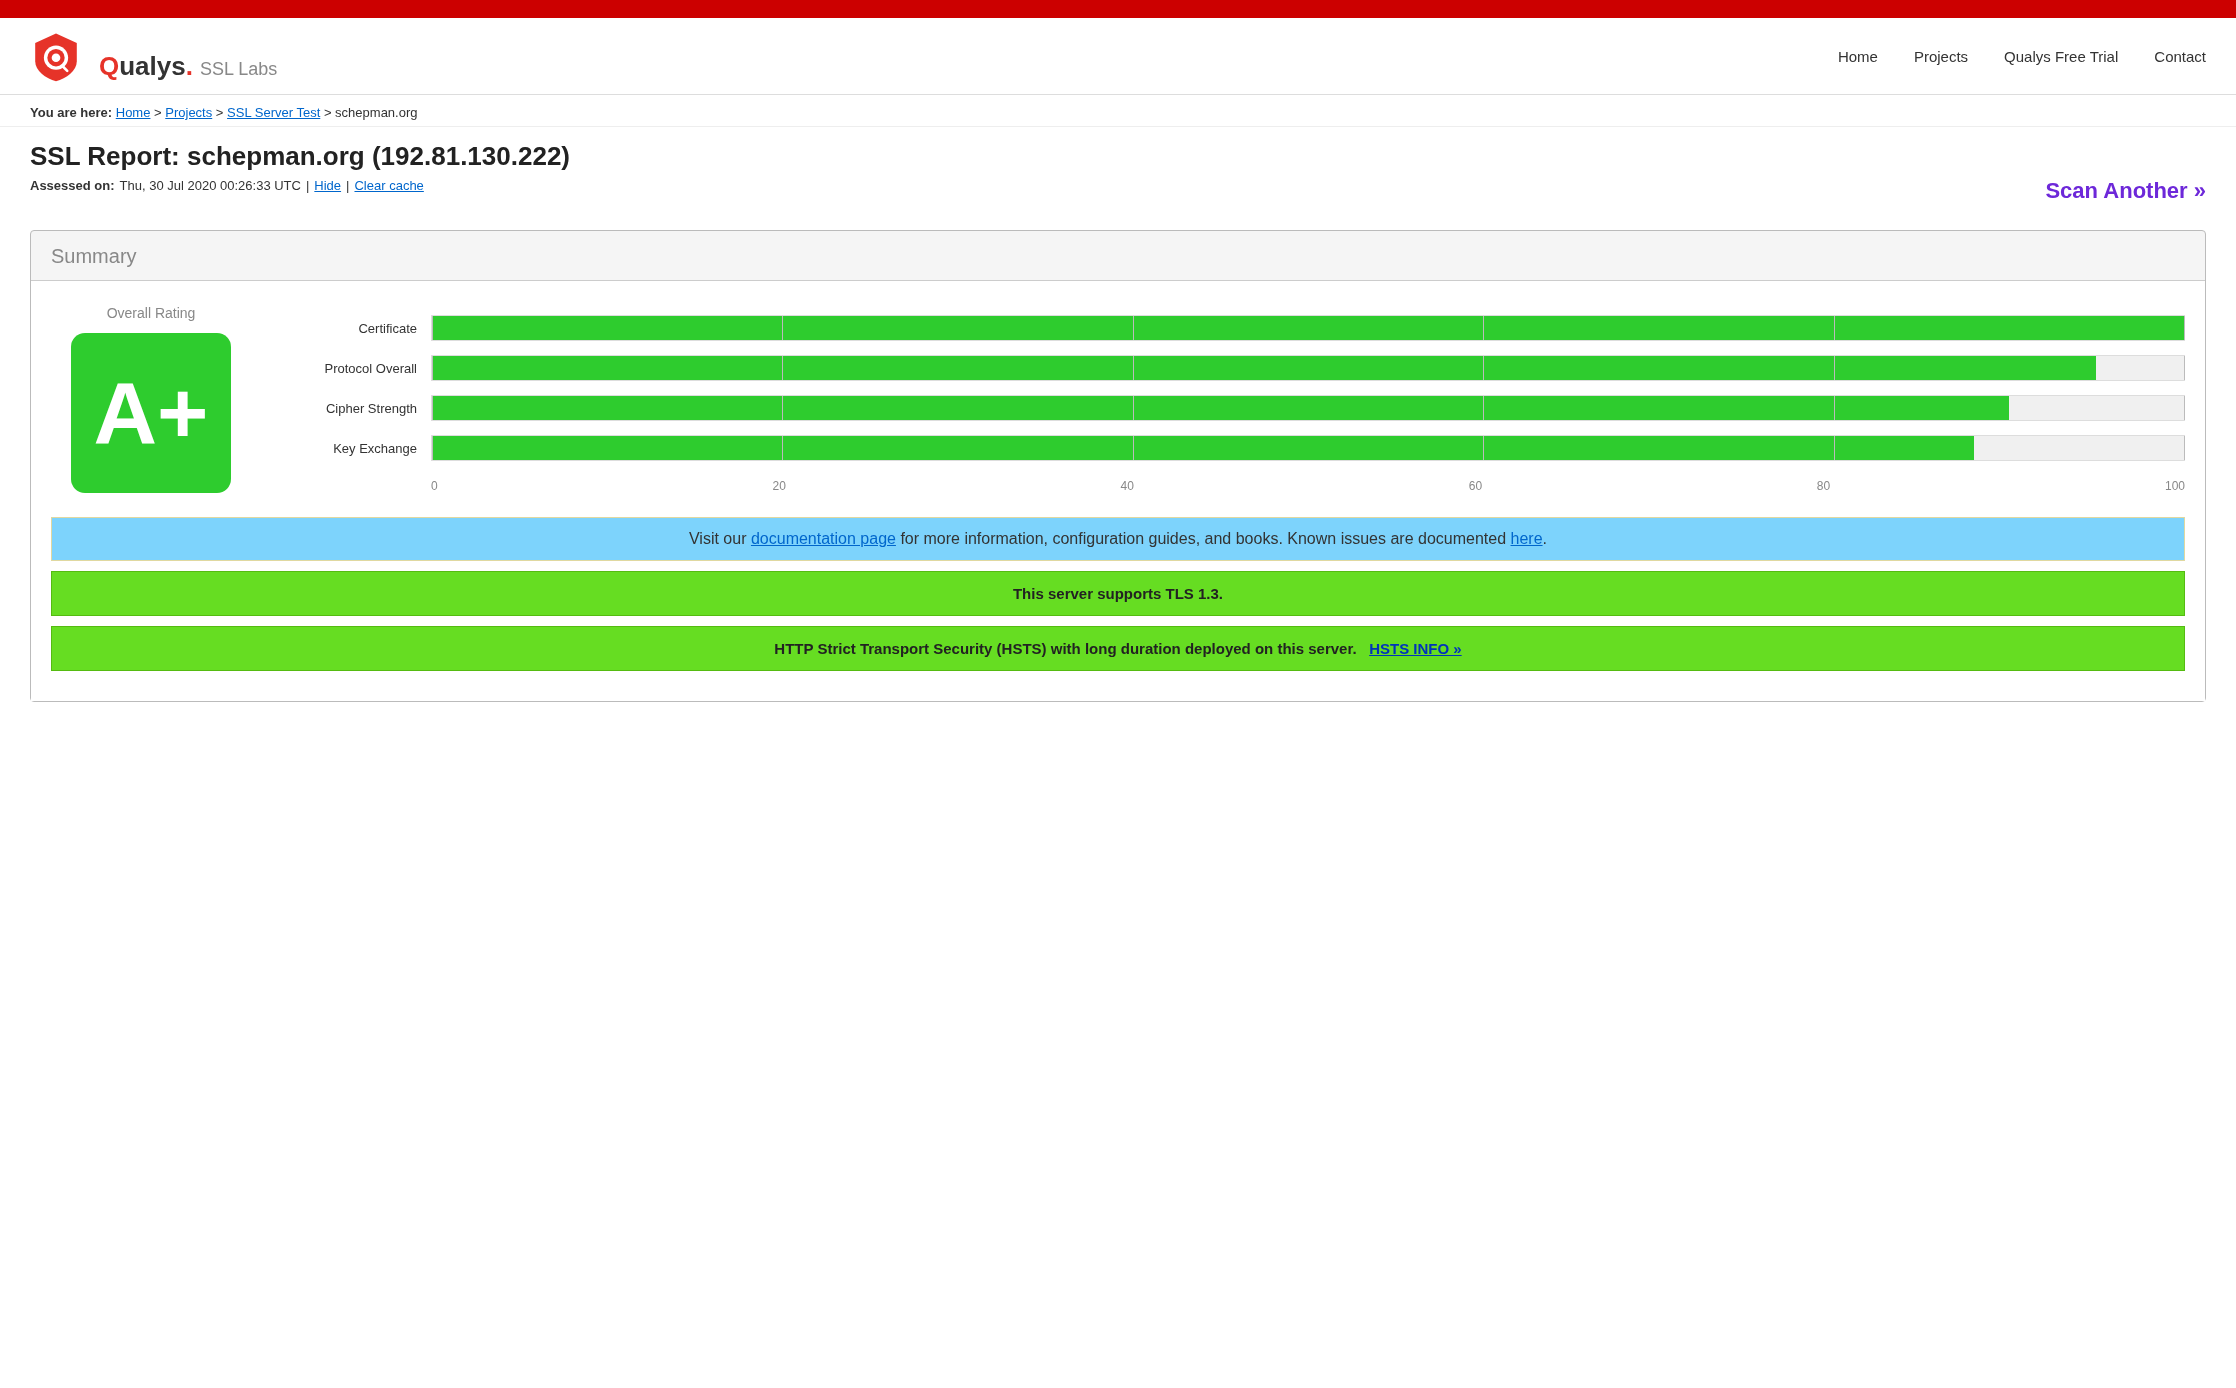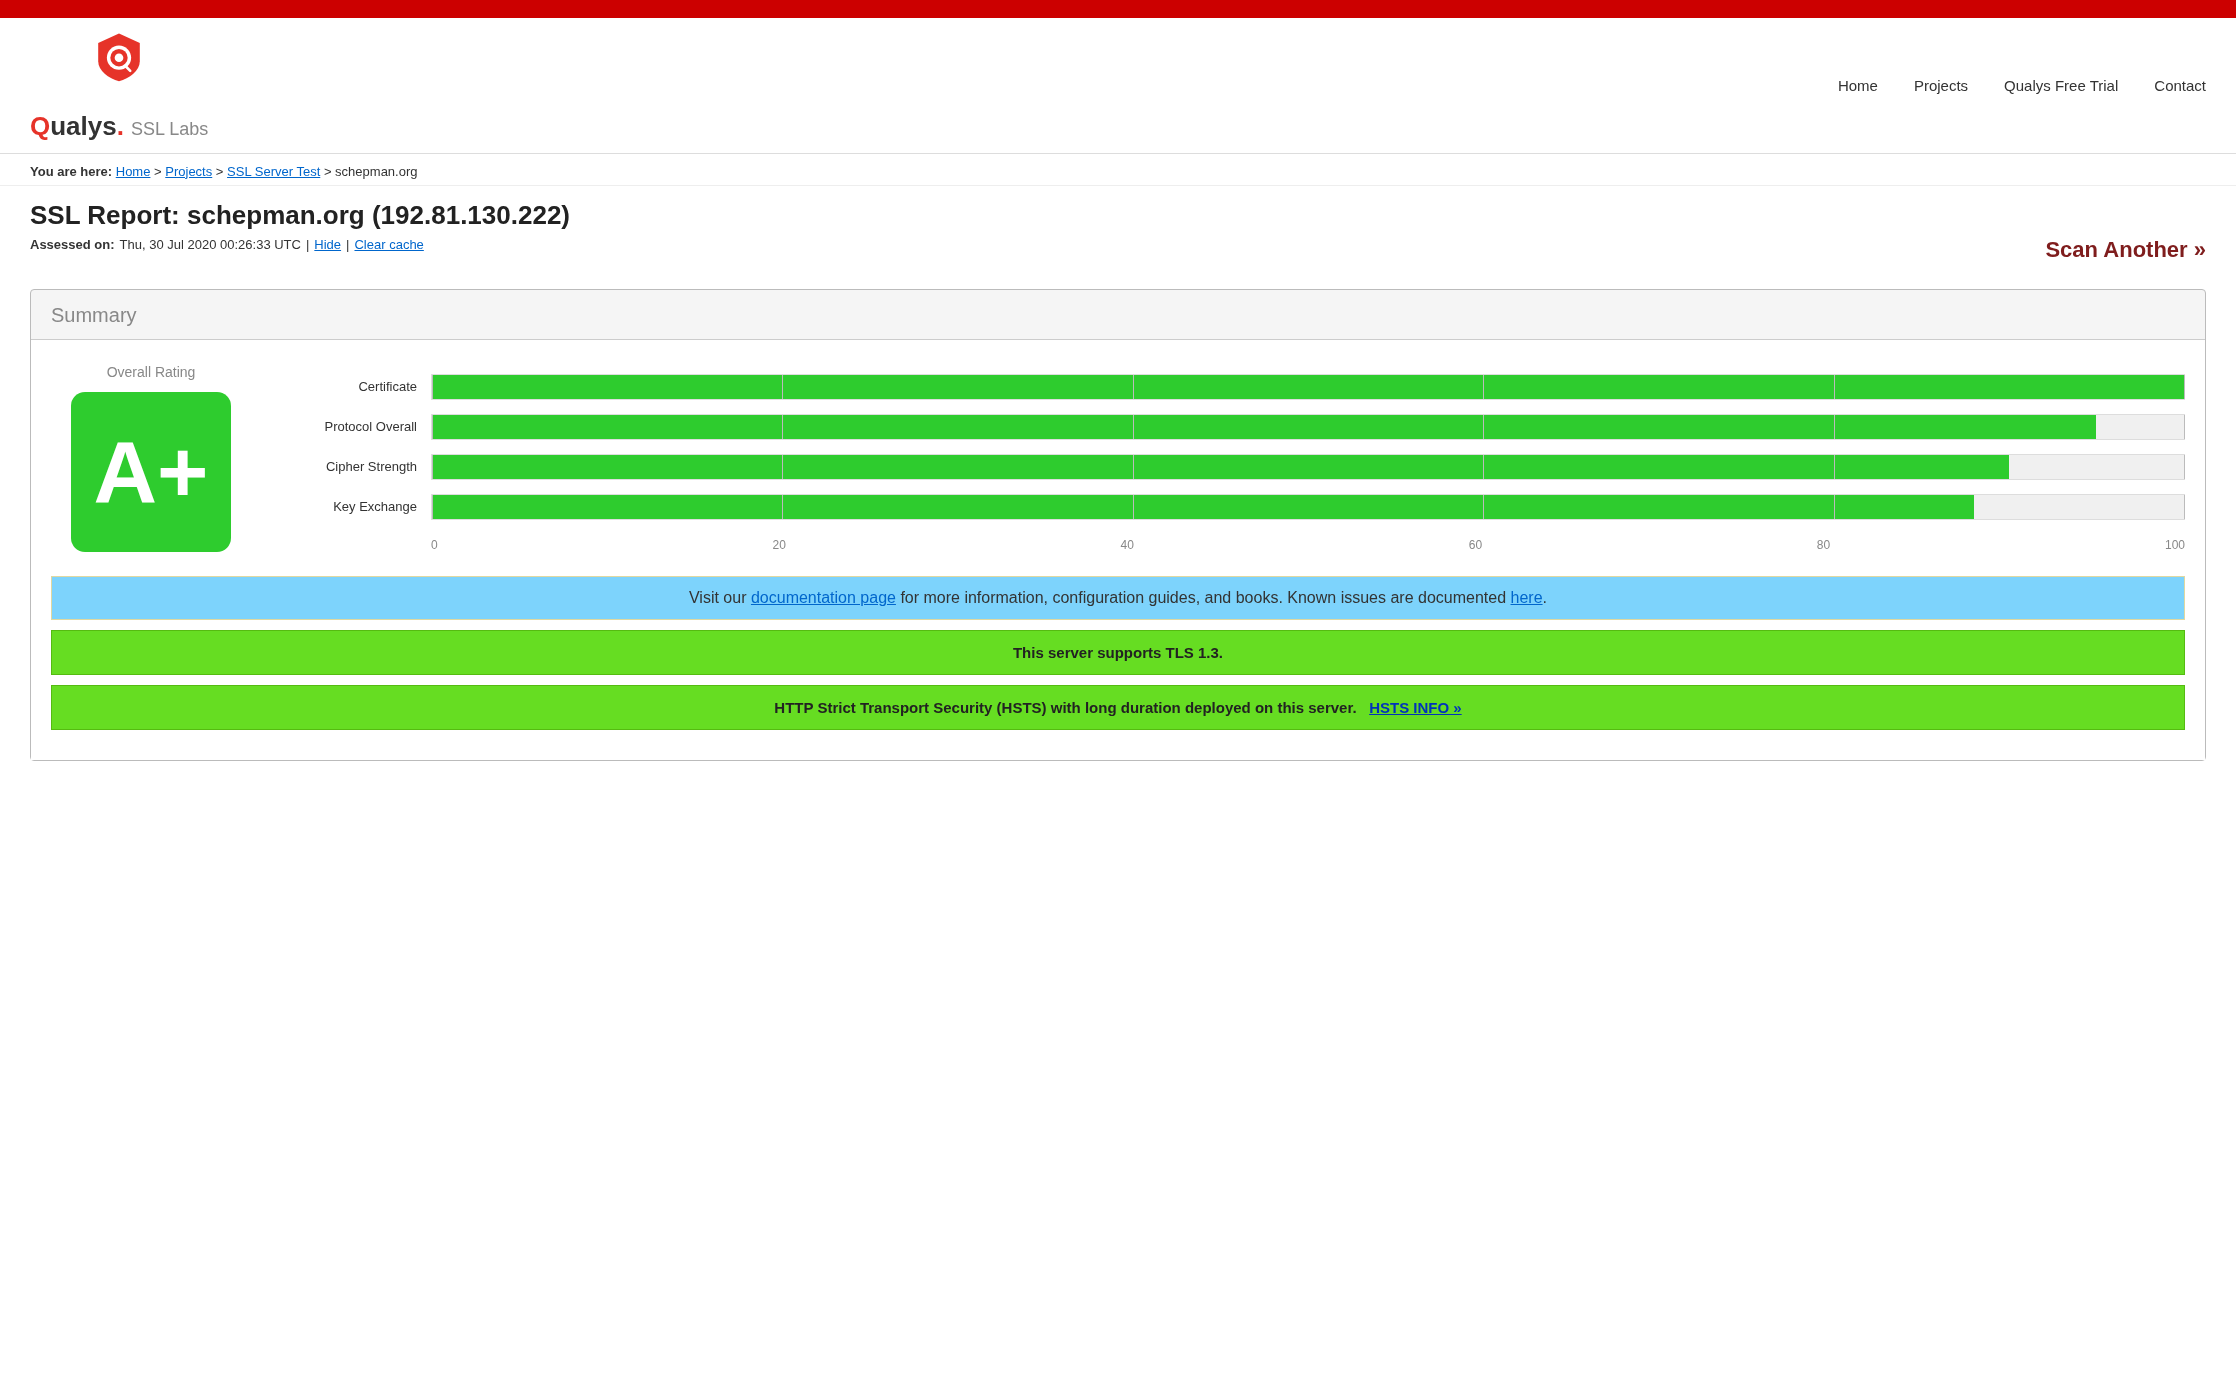--- a/index.html
+++ b/index.html
@@ -17,22 +17,21 @@
       display: flex;
       align-items: center;
       justify-content: space-between;
       padding: 12px 30px;
       border-bottom: 1px solid #ddd;
       background: #fff;
     }
     .logo-area {
       display: flex;
       align-items: center;
-      gap: 10px;
-      flex-direction: column;
+      gap: 17px;
     }
     .logo-shield {
       width: 52px;
       height: 52px;
     }
     .logo-text {
       display: flex;
       flex-direction: column;
       line-height: 1.1;
     }
@@ -92,21 +91,21 @@
       display: flex;
       align-items: flex-start;
       justify-content: space-between;
     }
     .assessed-left { display: flex; align-items: center; gap: 5px; }
     .assessed-left strong { font-weight: bold; }
     .assessed-left a { color: #0066cc; text-decoration: underline; }
     .scan-another {
       font-size: 22px;
       font-weight: bold;
-      color: #7f1d1d;
+      color: #6d28d9;
       text-decoration: none;
     }
 
     
     .summary-container {
       margin: 16px 30px 20px;
       border: 1px solid #bbb;
       border-radius: 4px;
       background: #f5f5f5;
       padding: 0;

